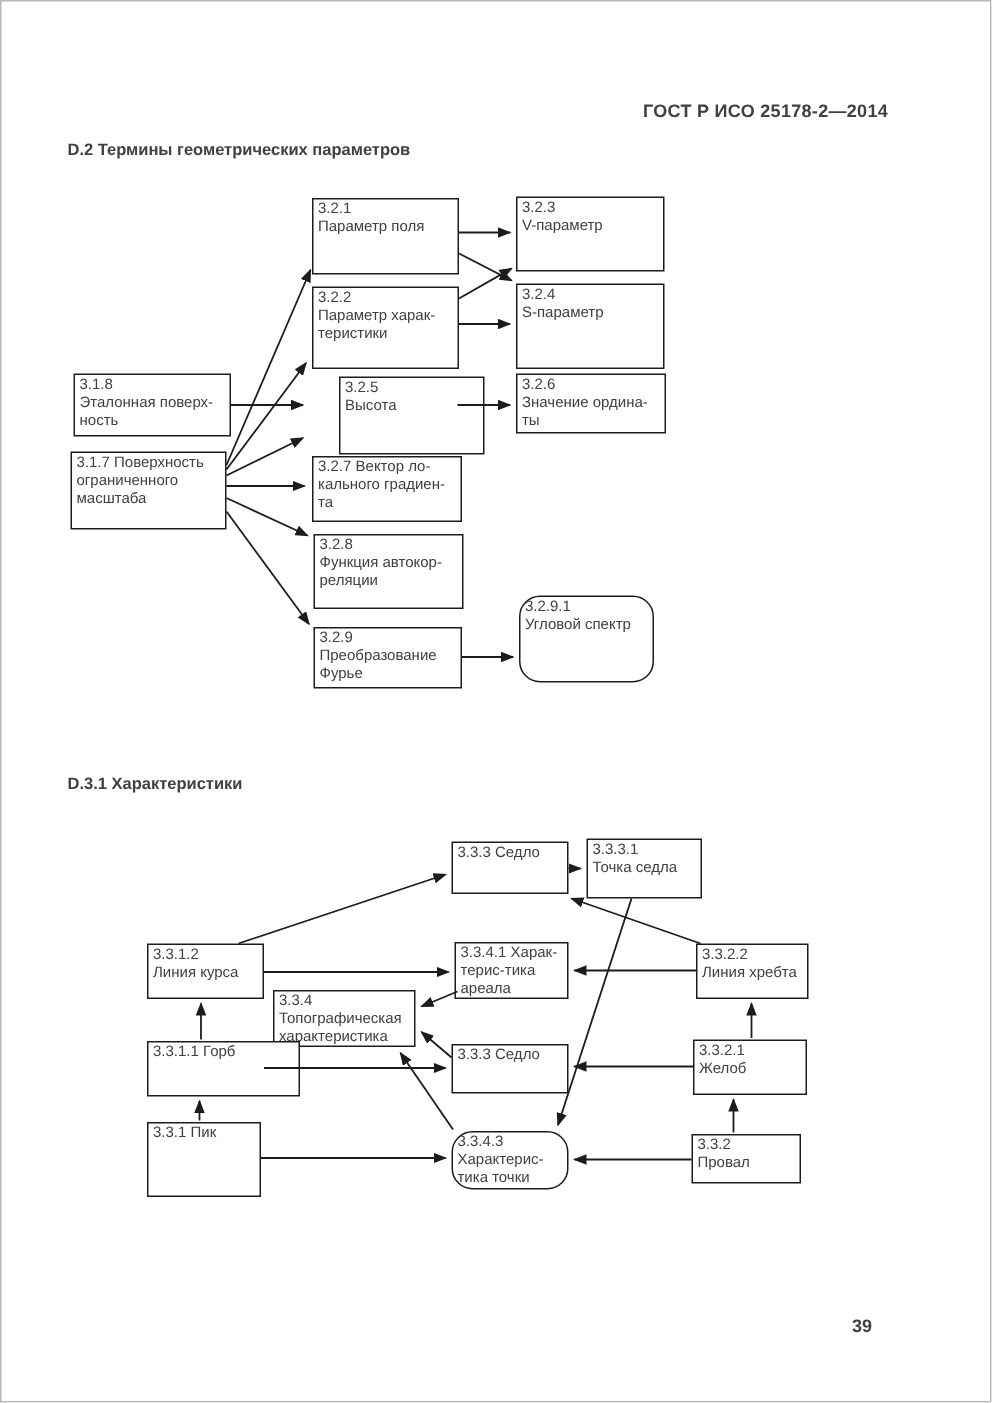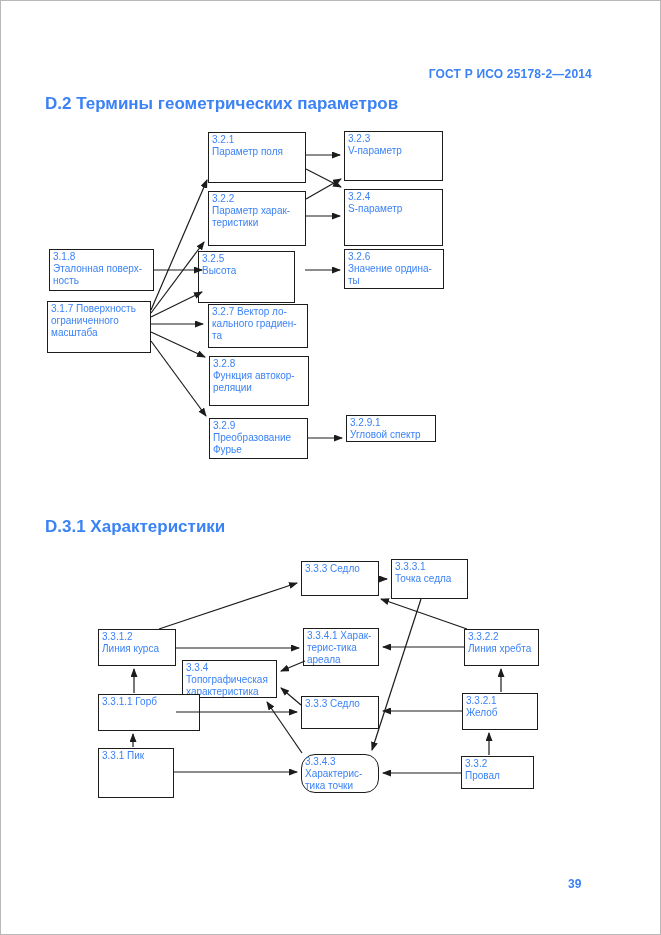--- a/index.html
+++ b/index.html
@@ -3,30 +3,30 @@
 <meta charset="utf-8">
 <style>
   html,body{margin:0;padding:0;background:#e9e9e9;}
   .page{
     position:relative;
     width:661px;height:935px;
     background:#fff;
     border:1px solid #b8b8b8;
     box-sizing:border-box;
     font-family:"Liberation Sans",sans-serif;
-    color:#3b82f6;
+    color:#404040;
     overflow:hidden;
   }
   .doc-header{
     position:absolute;top:66px;right:68px;
     font-size:12px;font-weight:bold;letter-spacing:0.2px;
   }
   .heading{
     position:absolute;left:44px;
-    font-size:17px;font-weight:bold;
+    font-size:11px;font-weight:bold;
   }
   .heading.d2{top:93px;}
   .heading.d3{top:481px;}
   .heading.d31{top:516px;}
   .page-number{
     position:absolute;top:842px;left:567px;
     font-size:12px;font-weight:bold;margin-top:34px;
   }
   .node{
     position:absolute;
@@ -73,21 +73,21 @@
       </div>
       <div class="node" style="left: 207px; top: 190px; width: 98px; height: 55px;">
         <div>3.2.2</div>
         <div>Параметр харак-</div>
         <div>теристики</div>
       </div>
       <div class="node" style="left: 343px; top: 188px; width: 99px; height: 57px;">
         <div>3.2.4</div>
         <div>S-параметр</div>
       </div>
-      <div class="node" style="left: 197px; top: 250px; width: 97px; height: 52px;">
+      <div class="node" style="left: 225px; top: 250px; width: 97px; height: 52px;">
         <div>3.2.5</div>
         <div>Высота</div>
       </div>
       <div class="node" style="left: 343px; top: 248px; width: 100px; height: 40px;">
         <div>3.2.6</div>
         <div>Значение ордина-</div>
         <div>ты</div>
       </div>
       <div class="node" style="left: 207px; top: 303px; width: 100px; height: 44px;">
         <div>3.2.7 Вектор ло-</div>
@@ -97,21 +97,21 @@
       <div class="node" style="left: 208px; top: 355px; width: 100px; height: 50px;">
         <div>3.2.8</div>
         <div>Функция автокор-</div>
         <div>реляции</div>
       </div>
       <div class="node" style="left: 208px; top: 417px; width: 99px; height: 41px;">
         <div>3.2.9</div>
         <div>Преобразование</div>
         <div>Фурье</div>
       </div>
-      <div class="node" style="left: 345px; top: 414px; width: 90px; height: 27px;">
+      <div class="node" style="left: 345px; top: 396px; width: 90px; height: 58px; border-radius: 14px;">
         <div>3.2.9.1</div>
         <div>Угловой спектр</div>
       </div>
       <div class="node" style="left: 300px; top: 560px; width: 78px; height: 35px;">
         <div>3.3.3 Седло</div>
       </div>
       <div class="node" style="left: 390px; top: 558px; width: 77px; height: 40px;">
         <div>3.3.3.1</div>
         <div>Точка седла</div>
       </div>

